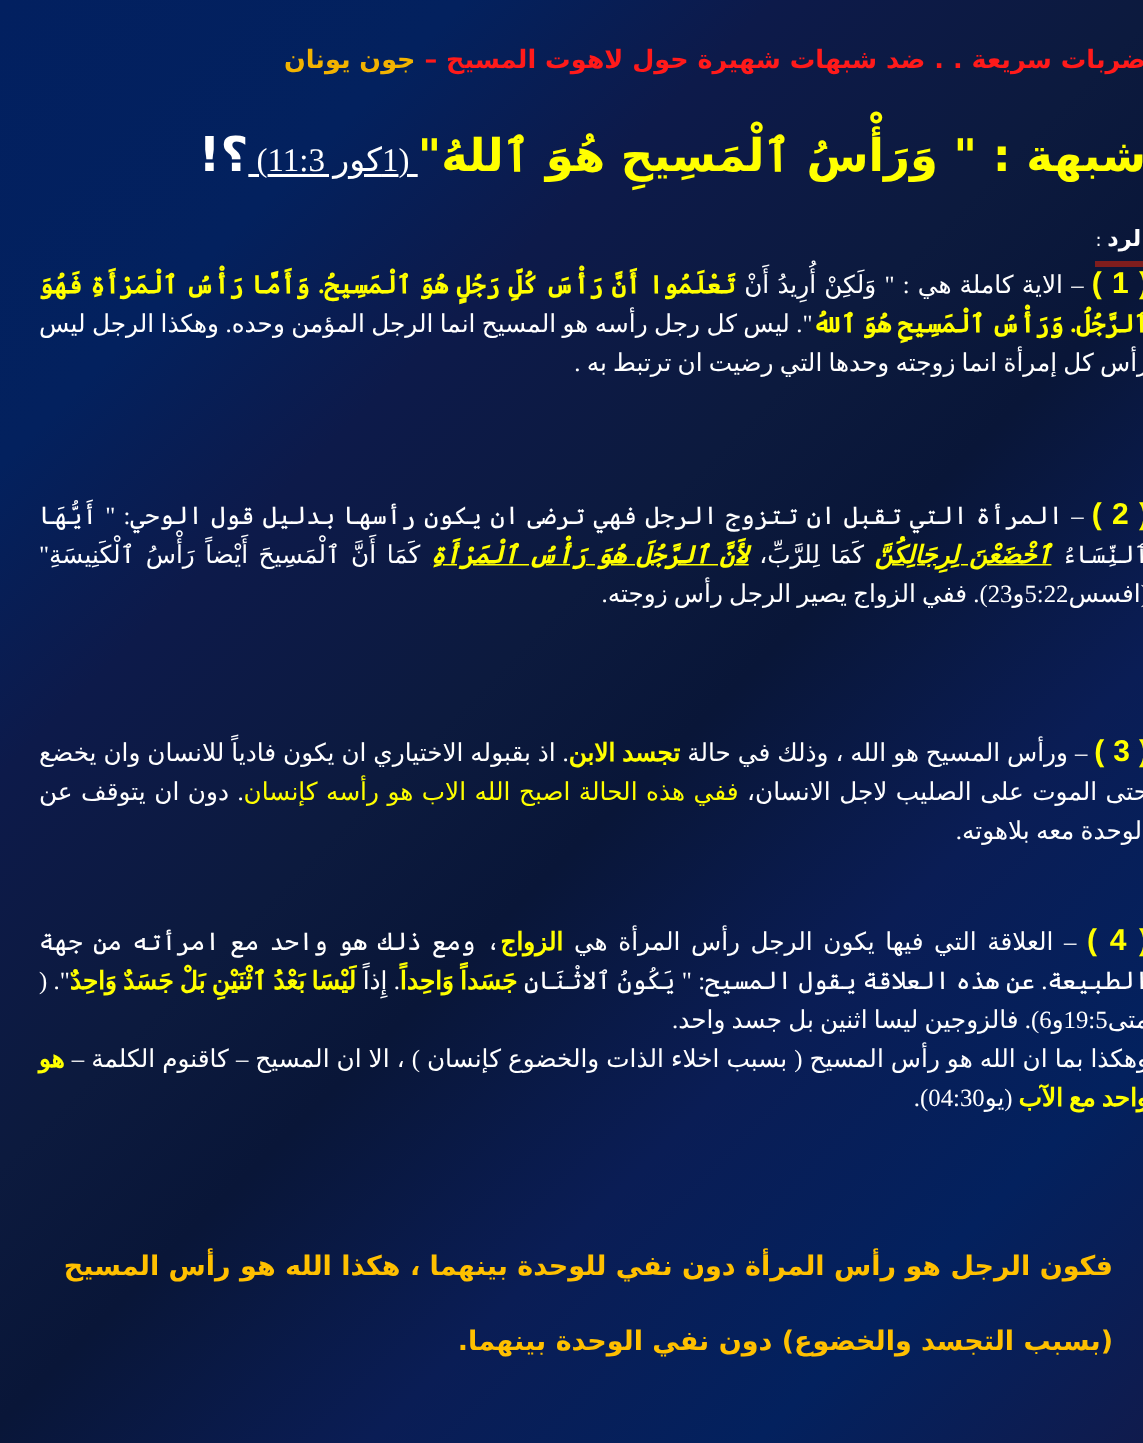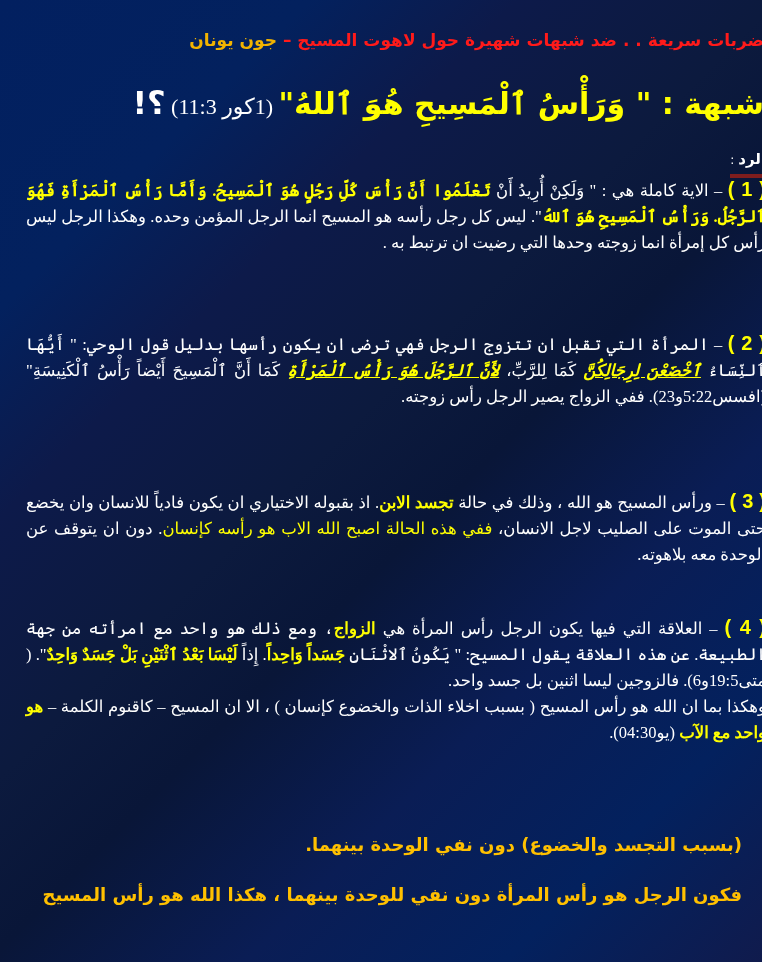--- a/index.html
+++ b/index.html
@@ -17,21 +17,21 @@
     font-family: "DejaVu Sans", sans-serif; font-size:17px; font-weight:bold;
     white-space:nowrap;
   }
   .header .red { color:#ff1a1a; }
   .header .gold { color:#f2b300; }
   .title {
     position:absolute; right:14px; top:84px;
     font-family: "DejaVu Sans", sans-serif; font-size:30px; font-weight:bold;
     color:#ffff00; white-space:nowrap;
   }
-  .title .ref { color:#ffffff; font-family:"Liberation Serif", serif; font-size:22px; font-weight:normal; }
+  .title .ref { color:#ffffff; font-family:"Liberation Serif", serif; font-size:22px; font-weight:normal;text-decoration:underline; }
   .title .marks { color:#ffffff; font-size:32px; }
   .reply-label {
     position:absolute; right:12px; top:150px;
     font-family: "DejaVu Sans", sans-serif; font-size:15px; font-weight:bold; color:#fff;
     border-bottom:4px solid #7f1d1d; padding-bottom:6px;
   }
   .reply-label .colon { font-weight:normal; font-size:12px; }
   .para {
     position:absolute; right:12px; width:740px;
     font-size:16.5px; line-height:26px; text-align:justify;
@@ -75,17 +75,17 @@
     <span class="num">( 3 )</span><span> –  ورأس المسيح هو الله ، وذلك في حالة </span><span class="y">تجسد الابن</span><span>. اذ بقبوله الاختياري ان يكون فادياً للانسان وان يخضع حتى الموت على الصليب لاجل الانسان، </span><span class="yn">ففي هذه الحالة اصبح الله الاب هو رأسه كإنسان</span><span>. دون ان يتوقف عن الوحدة معه بلاهوته.</span>
   </div>
 
   <div class="para" style="top:614px;">
     <span class="num">( 4 )</span><span> – العلاقة التي فيها يكون الرجل رأس المرأة هي </span><span class="y">الزواج</span><span>، ومع ذلك هو واحد مع امرأته من جهة الطبيعة. عن هذه العلاقة يقول المسيح: " يَكُونُ ٱلاثْنَانِ </span><span class="y">جَسَداً وَاحِداً</span><span>. إِذاً  </span><span class="y">لَيْسَا بَعْدُ ٱثْنَيْنِ بَلْ جَسَدٌ وَاحِدٌ</span><span>". ( متى19:5و6). فالزوجين ليسا اثنين بل جسد واحد.</span>
     <br>
     <span> وهكذا بما ان الله هو رأس المسيح ( بسبب اخلاء الذات والخضوع كإنسان ) ، الا ان المسيح – كاقنوم الكلمة  – </span><span class="y">هو واحد مع الآب</span><span> (يو04:30).</span>
   </div>
 
   <div class="conclusion" style="top:820px;">
+    <div>فكون الرجل هو رأس المرأة دون نفي للوحدة بينهما ، هكذا الله هو رأس المسيح</div>
     <div>(بسبب التجسد والخضوع) دون نفي الوحدة بينهما.</div>
-    <div>فكون الرجل هو رأس المرأة دون نفي للوحدة بينهما ، هكذا الله هو رأس المسيح</div>
   </div>
 
 </div>
 
 </body></html>

